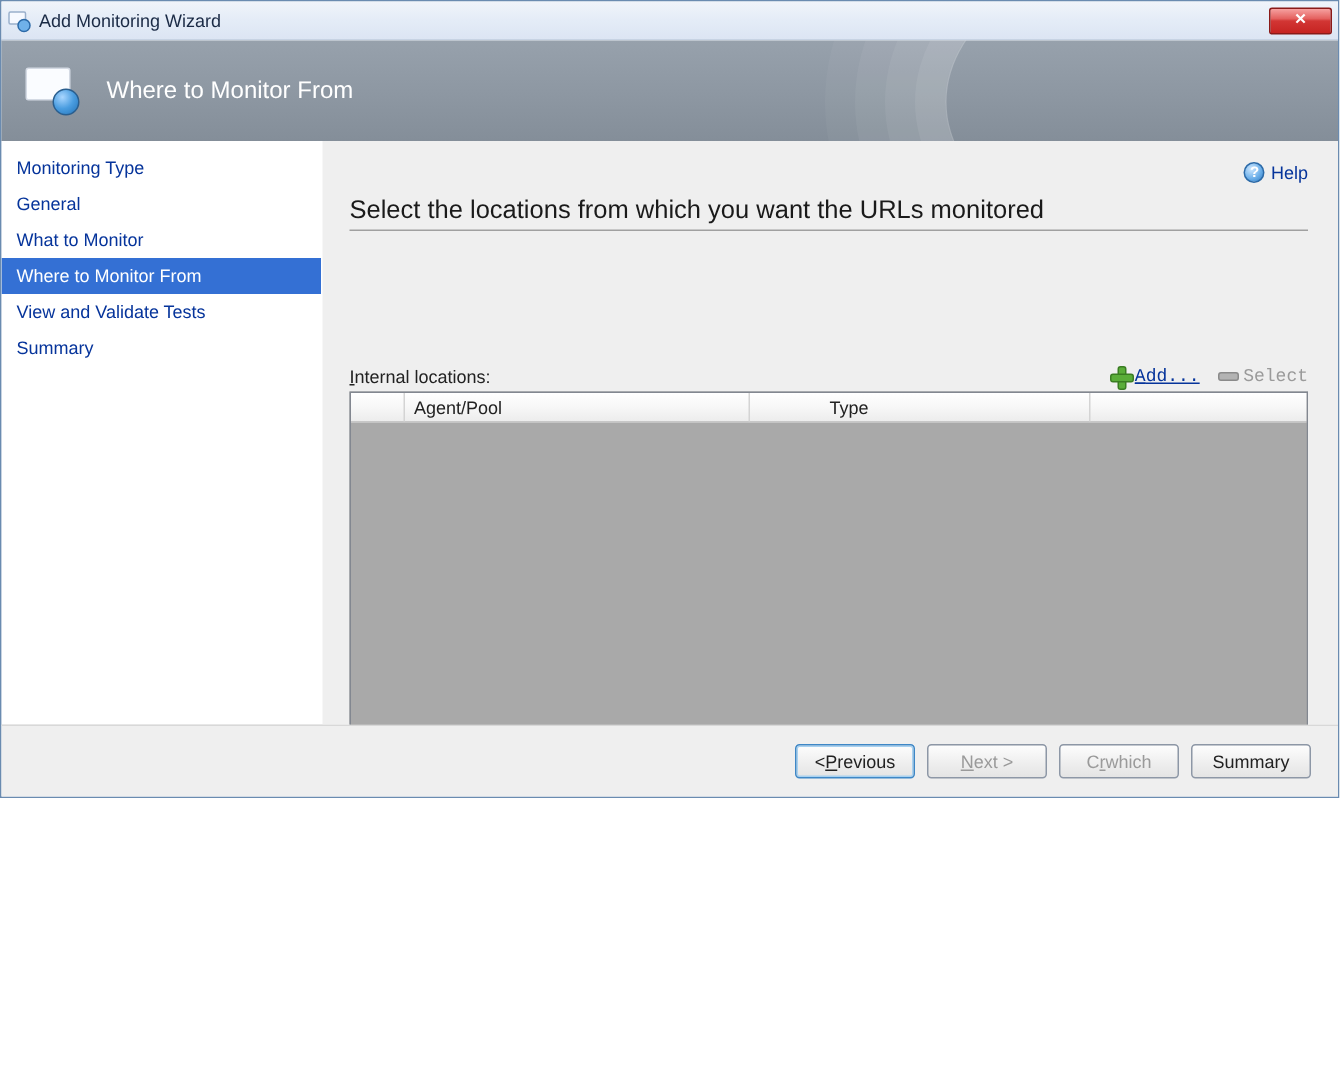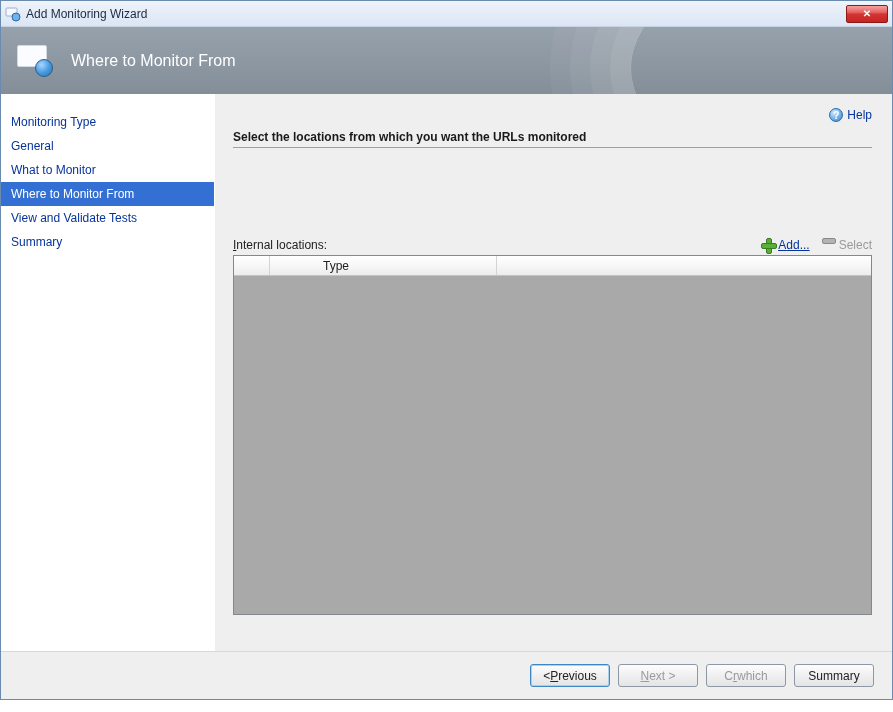--- a/index.html
+++ b/index.html
@@ -6,21 +6,21 @@
     body {
       font-family: "Segoe UI", Tahoma, sans-serif;
       font-size: 12px;
       background: #fff;
       width: 893px;
       height: 712px;
       overflow: hidden;
     }
     .window {
       width: 893px;
-      height: 700px;
+      height: 532px;
       border: 1px solid #6a8bb0;
       display: flex;
       flex-direction: column;
       background: #fff;
     }
     .titlebar {
       height: 26px;
       background: linear-gradient(to bottom, #f0f4fa 0%, #e4ecf7 50%, #dce5f3 100%);
       display: flex;
       align-items: center;
@@ -115,21 +115,21 @@
     }
     .body-area {
       flex: 1;
       display: flex;
       overflow: hidden;
     }
     .sidebar {
       width: 214px;
       background: #fff;
       border-right: 1px solid transparent;
-      padding-top: 16px;
+      padding-top: 6px;
     }
     .sidebar-item {
       padding: 5px 10px 5px 10px;
       color: #06349b;
       cursor: pointer;
       font-size: 12px;
     }
     .sidebar-item.active {
       background: #3470d4;
       color: #fff;
@@ -162,44 +162,45 @@
       background: radial-gradient(circle at 35% 30%, #cfe8ff 0%, #6fb1ea 55%, #2c7bc4 100%);
       border: 1px solid #2c6aa8;
       display: flex;
       align-items: center;
       justify-content: center;
       color: #fff;
       font-weight: bold;
       font-size: 10px;
     }
     .instruction {
-      font-weight: bold;
-      font-size: 12px;
+      font-weight: normal;
+      font-size: 17px;
       color: #1a1a1a;
       padding-bottom: 3px;
       border-bottom: 1px solid #a0a0a0;
       margin-bottom: 90px;
       margin-left: 8px;
     }
     .table-toolbar {
       display: flex;
       align-items: center;
       margin: 0 0 3px 8px;
     }
     .toolbar-label {
       flex: 1;
       color: #222;
     }
     .toolbar-btn {
       display: flex;
-      align-items: flex-start;
+      align-items: center;
       gap: 3px;
       margin-left: 12px;
       cursor: pointer;
       color: #06349b;
+      font-family: Liberation Mono, monospace;
     }
     .toolbar-btn.disabled {
       color: #9a9a9a;
       cursor: default;
     }
     .toolbar-btn .lbl { text-decoration: underline; }
     .plus-icon {
       width: 14px; height: 14px;
       position: relative;
     }
@@ -341,20 +342,21 @@
         </div>
         <div class="toolbar-btn disabled">
           <span class="minus-icon"></span>
           <span>Select</span>
         </div>
       </div>
 
       <div class="grid-wrap">
         <div class="grid-header">
           <div class="gh-cell gh-selector"></div>
+          <div class="gh-cell gh-agent">Agent/Pool</div>
           <div class="gh-cell gh-type">Type</div>
         </div>
         <div class="grid-body"></div>
       </div>
 
     </div>
   </div>
 
   <div class="footer">
     <button class="footer-btn primary">

